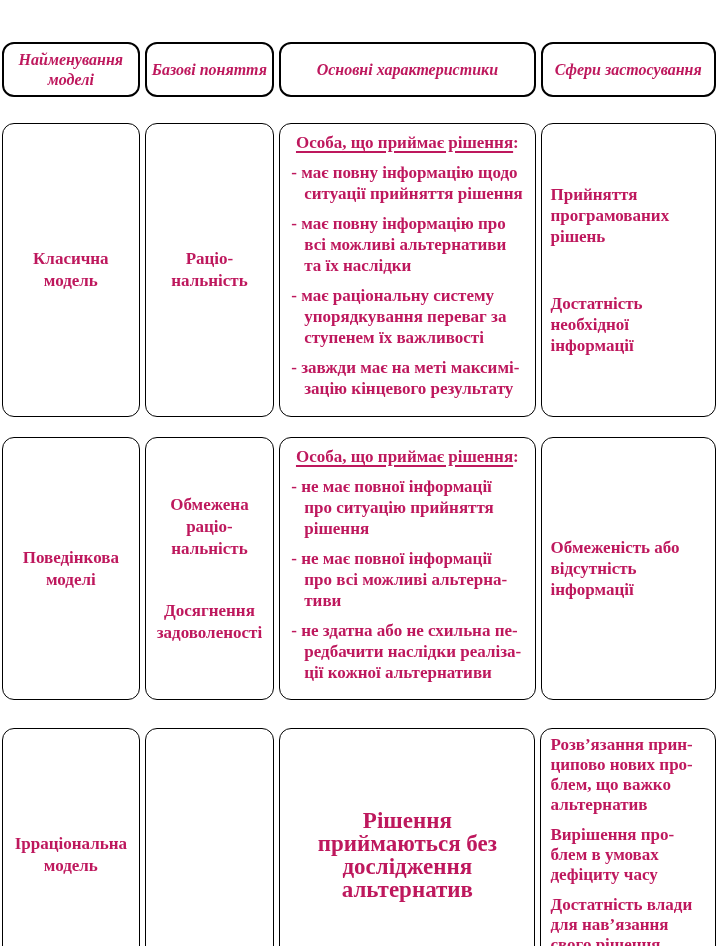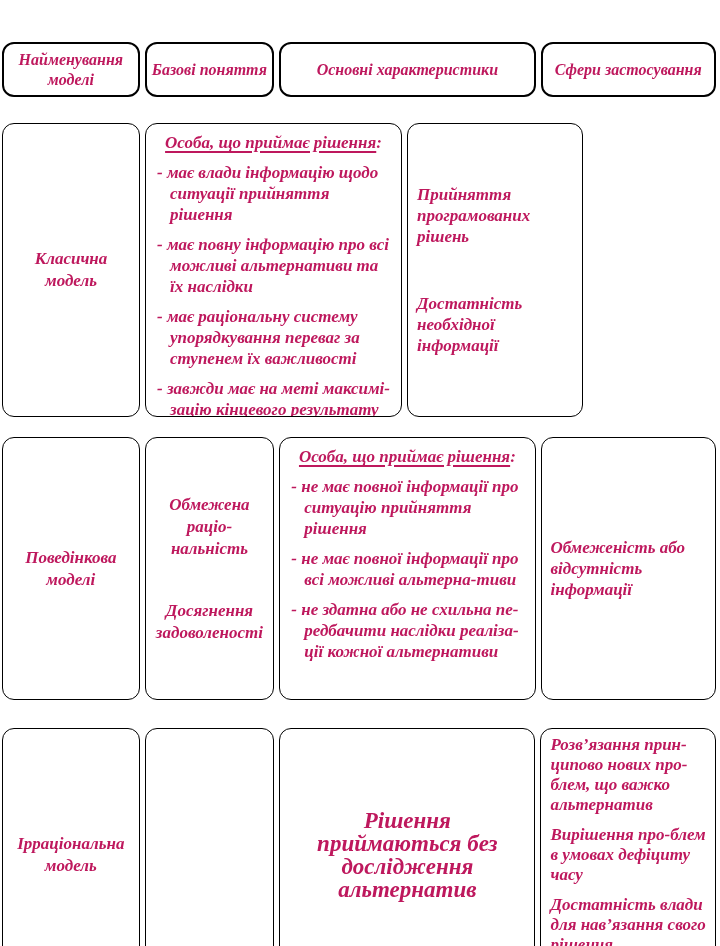--- a/index.html
+++ b/index.html
@@ -4,21 +4,21 @@
 <style>
   html,body{margin:0;padding:0;background:#ffffff;}
   .sheet{
     position:relative;width:720px;height:946px;background:#ffffff;
     font-family:"Liberation Serif","DejaVu Serif",serif;color:#be185d;
     font-weight:700;overflow:hidden;margin-top:40px;
   }
   .row{position:absolute;left:2px;width:714px;display:flex;gap:5px;}
   .cell{
     box-sizing:border-box;background:#fff;border:1.5px solid #000;
-    border-radius:12px;overflow:hidden;font-style:italic;
+    border-radius:12px;overflow:hidden;
   }
   .c1{width:138px;}
   .c2{width:130px;}
   .c3{width:257px;}
   .c4{width:176px;}
   .header-row .cell{border-width:2px;}
   .header-cell{
     display:flex;align-items:center;justify-content:center;text-align:center;
     font-style:italic;font-size:16px;line-height:20px;height:55px;padding:0 4px;
   }
@@ -58,23 +58,26 @@
 
   <div class="row header-row">
     <div class="cell c1 header-cell">Найменування моделі</div>
     <div class="cell c2 header-cell">Базові поняття</div>
     <div class="cell c3 header-cell">Основні характеристики</div>
     <div class="cell c4 header-cell">Сфери застосування</div>
   </div>
 
   <div class="row r1">
     <div class="cell c1 center-cell">Класична модель</div>
+    <div class="cell c2 center-cell concepts-cell">
+      <div>Раціо-нальність</div>
+    </div>
     <div class="cell c3 chars-cell">
       <div class="dm-heading"><span class="u">Особа, що приймає рішення</span><span>:</span></div>
-      <div class="bullet"><span>-</span> <span>має влади інформацію щодо ситуації прийняття рішення</span></div>
+      <div class="bullet"><span>-</span> <span>має повну інформацію щодо ситуації прийняття рішення</span></div>
       <div class="bullet"><span>-</span> <span>має повну інформацію про всі можливі альтернативи та їх наслідки</span></div>
       <div class="bullet"><span>-</span> <span>має раціональну систему упорядкування переваг за ступенем їх важливості</span></div>
       <div class="bullet"><span>-</span> <span>завжди має на меті максимі-зацію кінцевого результату</span></div>
     </div>
     <div class="cell c4 apps-cell">
       <div>Прийняття програмованих рішень</div>
       <div>Достатність необхідної інформації</div>
     </div>
   </div>
 

